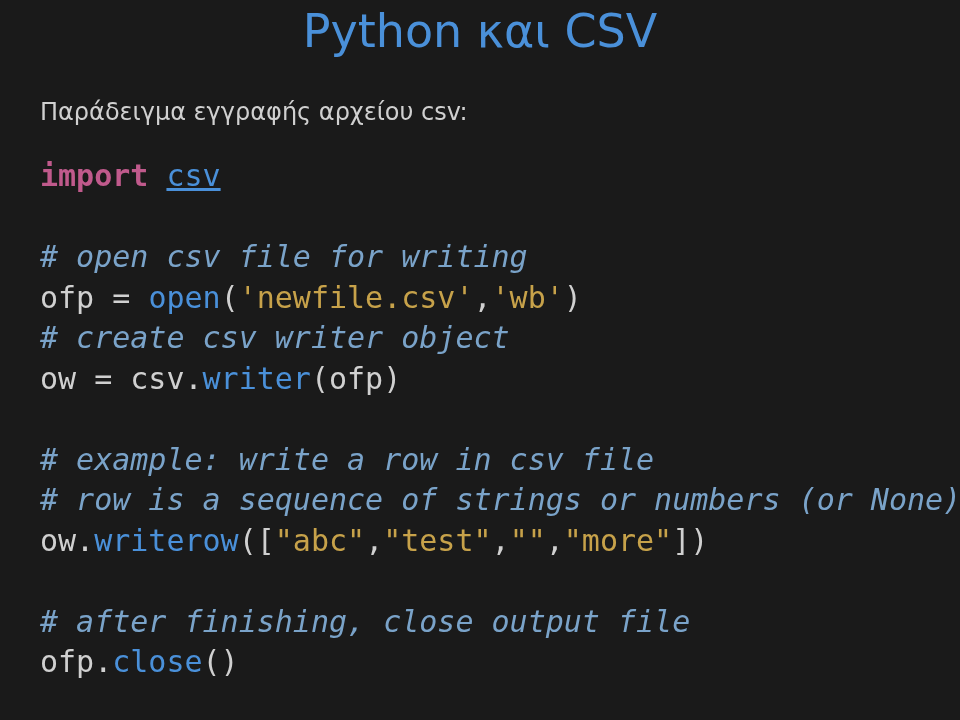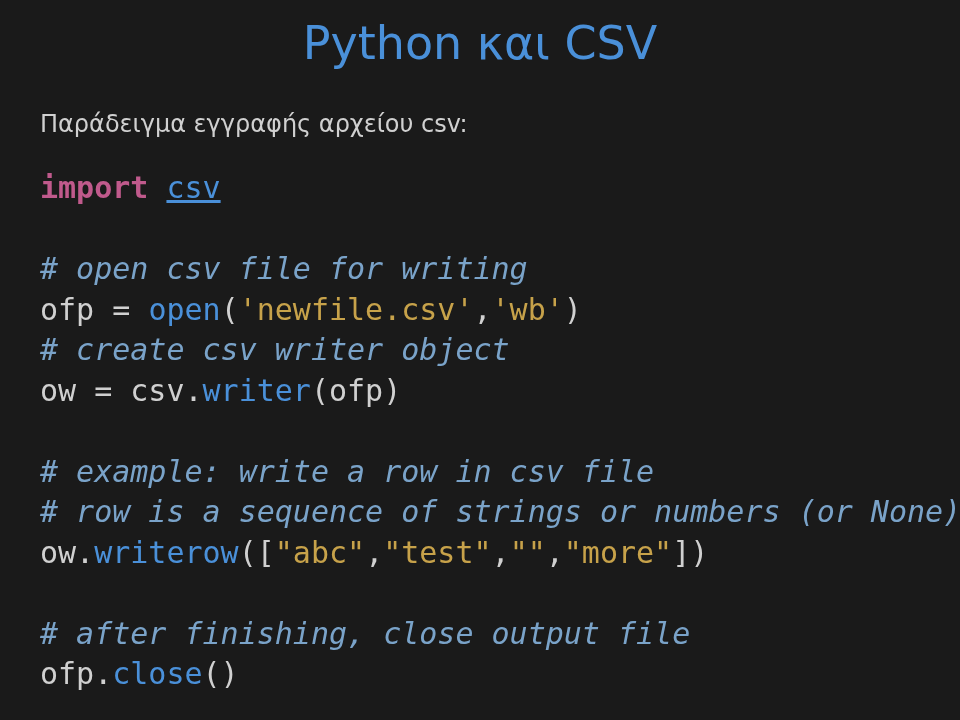--- a/index.html
+++ b/index.html
@@ -8,21 +8,21 @@
     width: 960px;
     height: 720px;
     background: #1a1a1a;
     font-family: "DejaVu Sans", "Liberation Sans", Arial, sans-serif;
     overflow: hidden;
   }
   .slide {
     width: 960px;
     height: 720px;
     box-sizing: border-box;
-    padding: 16px 40px 40px 40px;
+    padding: 4px 40px 40px 40px;
     color: #e0e0e0;
   }
   .title {
     color: #4a90d9;
     font-size: 46px;
     font-weight: 400;
     text-align: center;
     margin: 0 0 40px 140px;
     width: 600px;
   }

